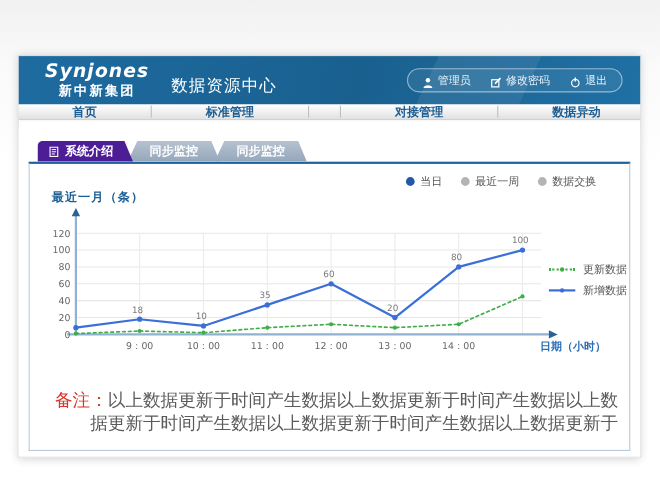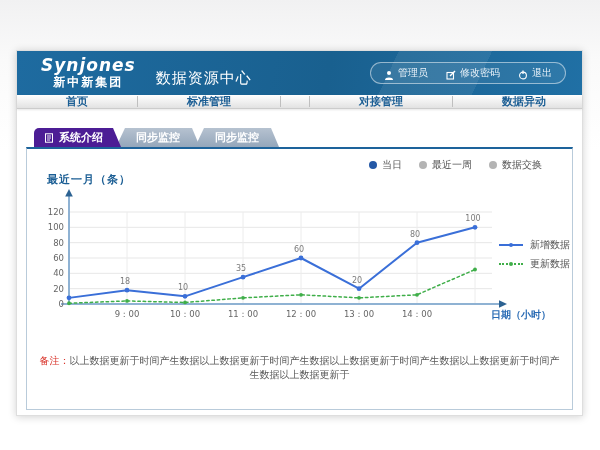--- a/index.html
+++ b/index.html
@@ -78,21 +78,21 @@
   .legend { position:absolute; left:472px; top:86px; }
   .legend-row { display:flex; align-items:center; gap:7px; height:19px; }
   .legend-sample { width:24px; height:0; position:relative; }
   .legend-sample.solid { border-top:2px solid #3a6fd8; }
   .legend-sample.dotted { border-top:2px dotted #3fae49; }
   .legend-sample i { position:absolute; left:10px; top:-3px; width:4px; height:4px; border-radius:50%; background:inherit; }
   .legend-sample.solid i { background:#3a6fd8; }
   .legend-sample.dotted i { background:#3fae49; }
   .legend-label { font-size:10px; color:#555; }
   
-  .footnote { position:absolute; left:10px; right:10px; top:205px; text-align:center; font-size:10px; color:#5a5a5a; letter-spacing:0; }
+  .footnote { position:absolute; left:10px; right:10px; top:205px; text-align:right; font-size:16px; color:#5a5a5a; letter-spacing:0; }
   .footnote .red { color:#d9342b; }
 </style>
 </head>
 <body>
 
 <div class="window">
 
   <div class="header">
     <div class="logo">
       <div class="logo-en">Synjones</div>
@@ -222,30 +222,30 @@
           <circle cx="322" cy="99.66666666666667" r="2.4" fill="#3a6fd8"></circle>
           <text x="320" y="93.66666666666667" text-anchor="middle" font-size="8" fill="#7a7a7a">20</text>
           <circle cx="380" cy="53.666666666666664" r="2.4" fill="#3a6fd8"></circle>
           <text x="378" y="47.666666666666664" text-anchor="middle" font-size="8" fill="#7a7a7a">80</text>
           <circle cx="438" cy="38.33333333333333" r="2.4" fill="#3a6fd8"></circle>
           <text x="436" y="32.33333333333333" text-anchor="middle" font-size="8" fill="#7a7a7a">100</text>
         </svg>
 
       <div class="legend">
           <div class="legend-row">
+            <span class="legend-sample dotted" style="border-top-color: rgb(63, 174, 73);">
+              <i style="background: rgb(63, 174, 73);"></i>
+            </span>
+            <span class="legend-label">更新数据</span>
+          </div>
+          <div class="legend-row">
             <span class="legend-sample solid" style="border-top-color: rgb(58, 111, 216);">
               <i style="background: rgb(58, 111, 216);"></i>
             </span>
             <span class="legend-label">新增数据</span>
-          </div>
-          <div class="legend-row">
-            <span class="legend-sample dotted" style="border-top-color: rgb(63, 174, 73);">
-              <i style="background: rgb(63, 174, 73);"></i>
-            </span>
-            <span class="legend-label">更新数据</span>
           </div>
         </div>
 
       <div class="footnote">
         <span class="red">备注：</span><span>以上数据更新于时间产生数据以上数据更新于时间产生数据以上数据更新于时间产生数据以上数据更新于时间产生数据以上数据更新于</span>
       </div>
     </div>
   </div>
 
 </div>

